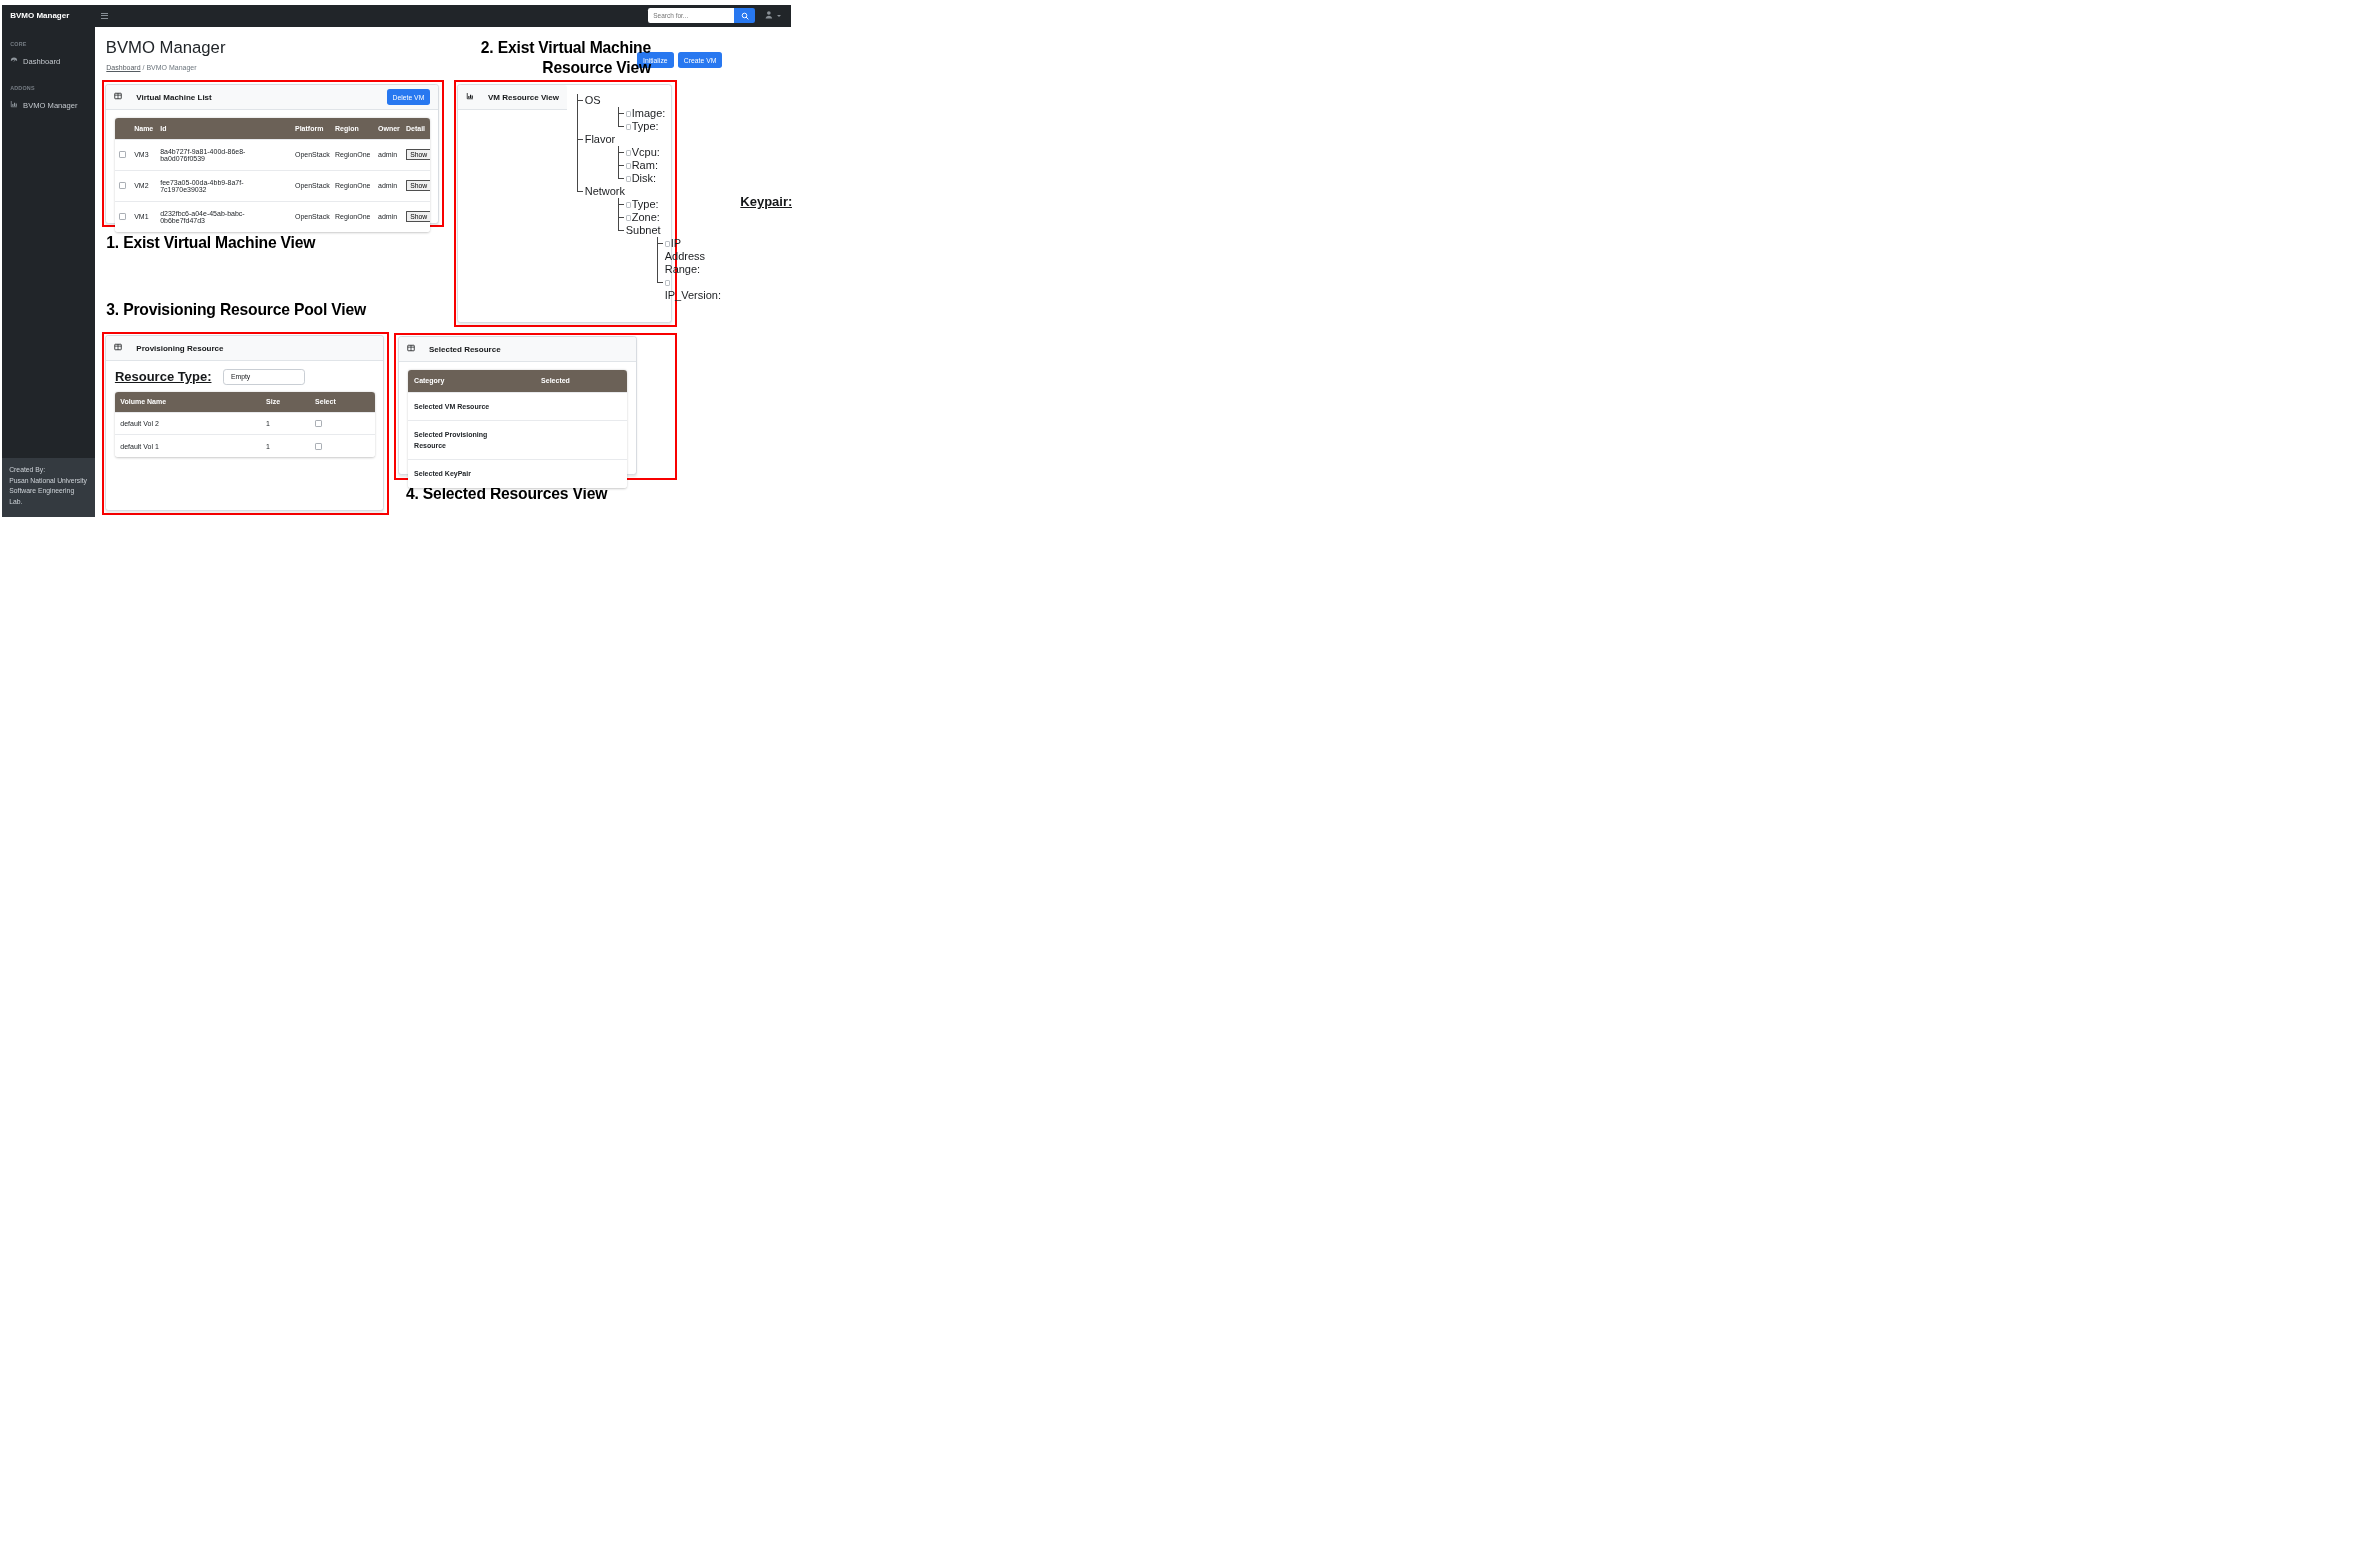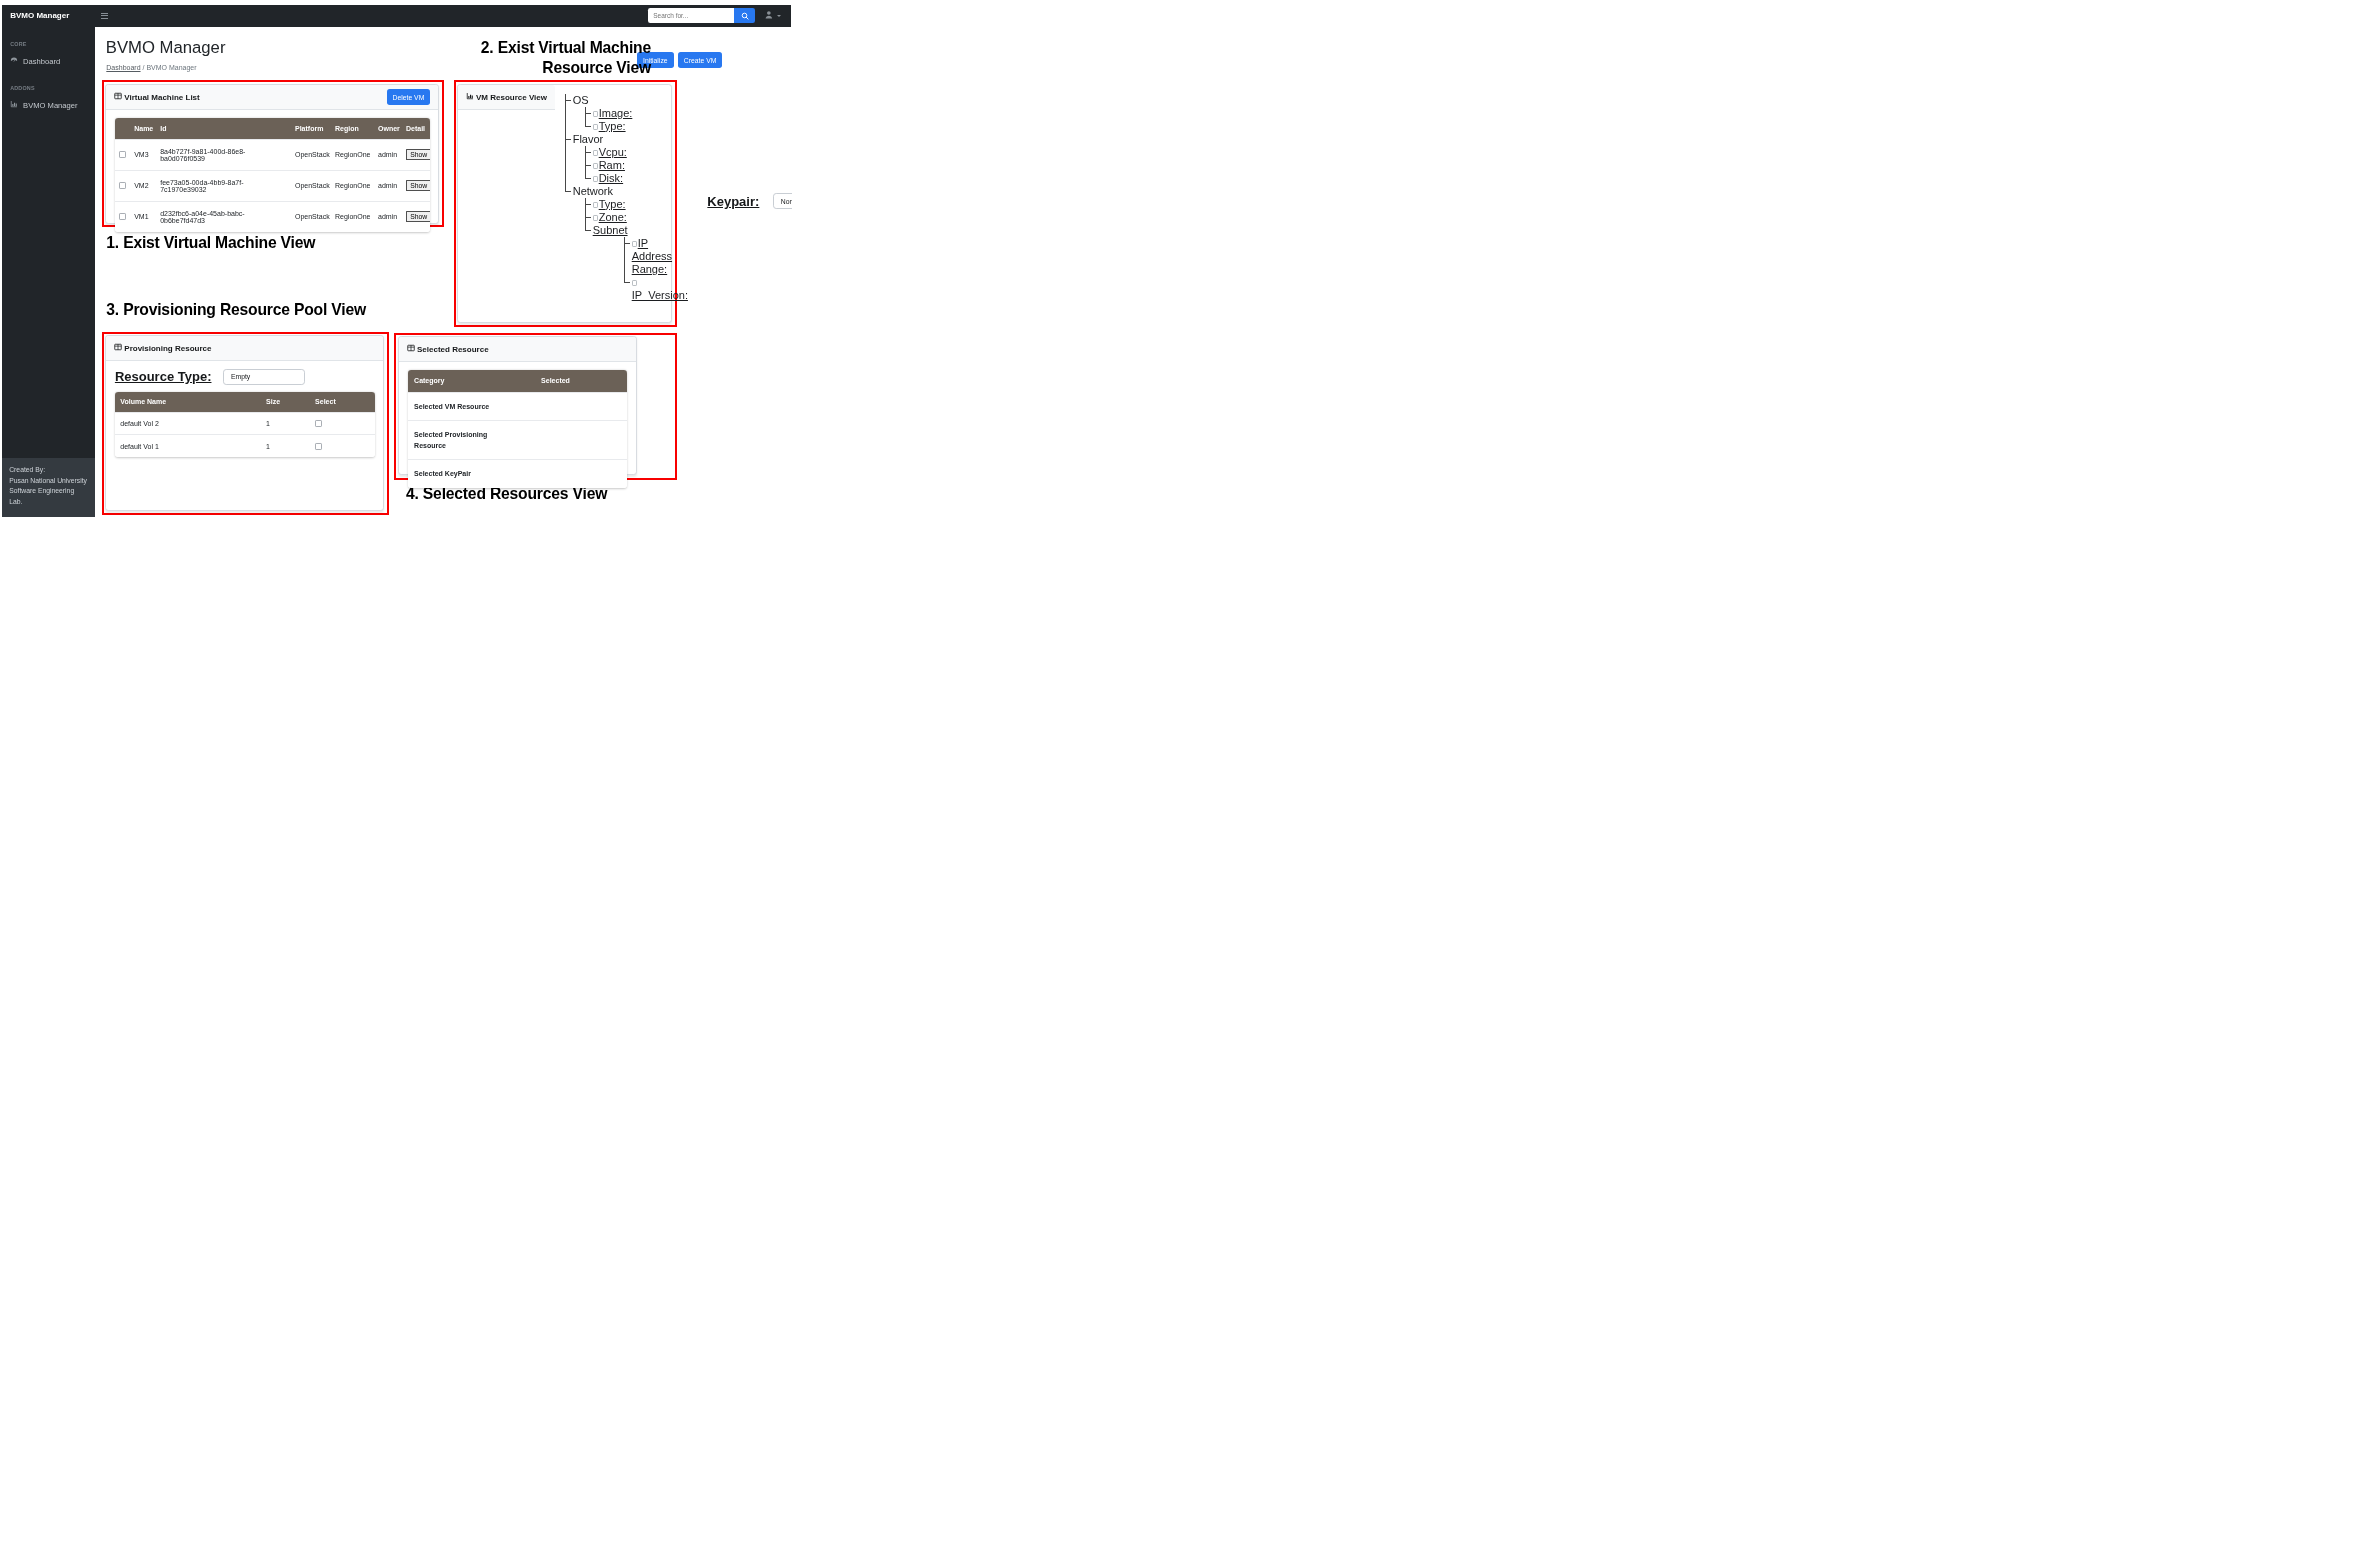--- a/index.html
+++ b/index.html
@@ -44,35 +44,35 @@
   #annot1 { left:11.3px; top:207px; }
   #annot3 { left:11.3px; top:274px; }
   #annot4 { left:311px; top:458px; }
 
   
   .card { position:absolute; background:#fff; border:0.5px solid #d8dce1; border-radius:3.2px; box-shadow:0 1.1px 2.2px rgba(0,0,0,.09); }
   #card1 { left:10.3px; top:57px; width:334px; height:140px; }
   #card2 { left:362px; top:57px; width:215px; height:239px; display:flex; flex-direction:row; }
   #card3 { left:10.3px; top:308px; width:279px; height:176px; }
   #card4 { left:303px; top:309px; width:239px; height:139px; }
-  .card-header { height:25px; background:#f8f9fa; border-bottom:0.5px solid #e0e4e8; border-radius:3.2px 3.2px 0 0; display:flex; align-items:center; gap:2px; padding:0 8px; font-size:8px; font-weight:700; color:#16181a; flex:none; }
+  .card-header { height:25px; background:#f8f9fa; border-bottom:0.5px solid #e0e4e8; border-radius:3.2px 3.2px 0 0; display:flex; align-items:center; gap:14px; padding:0 8px; font-size:8px; font-weight:700; color:#16181a; flex:none; }
   .card-body { padding:7.6px 8.6px; }
 
   .table-card { border-radius:3.2px; overflow:hidden; box-shadow:0 0.5px 2.2px rgba(0,0,0,.22); }
   table { width:100%; border-collapse:collapse; table-layout:fixed; }
   th { background:#6b6157; color:#fff; text-align:left; font-size:7px; font-weight:700; padding:7px 4.3px; overflow:hidden; }
   td { font-size:7px; color:#212529; padding:8px 4.3px; border-top:0.5px solid #e8eaed; background:#fff; overflow:hidden; }
   .cb { display:inline-block; width:6.5px; height:7px; border:0.8px solid #a9aeb4; border-radius:1.1px; background:#fff; vertical-align:middle; cursor:pointer; }
   .show-btn { font-family:inherit; font-size:6.8px; color:#000; background:#efefef; border:1.1px solid #4f4f4f; border-radius:0.5px; padding:1.1px 3.2px; cursor:pointer; }
 
   
   .tree-wrap { padding:8.6px 9.7px 0; flex:1; }
   .tree, .tree ul { list-style:none; }
   .tree { font-size:11px; color:#1c1e21; }
-  .tree > li > ul { margin-left:12px;text-decoration:underline; }
+  .tree > li > ul { margin-left:33px; }
   .tree > li > ul ul { margin-left:31px; }
   .tree li { position:relative; padding-left:8px; line-height:13px; }
   .tree li::before { content:""; position:absolute; left:0; top:0; height:100%; border-left:0.8px solid #474747; }
   .tree li::after { content:""; position:absolute; left:0; top:6.5px; width:6px; border-top:0.8px solid #474747; }
   .tree li:last-child::before { height:6.5px; }
   .tcb { display:inline-block; width:4.9px; height:6px; border:0.8px solid #b9bec3; border-radius:1.1px; margin-right:1.1px; vertical-align:-0.5px; background:#fff; cursor:pointer; }
   .keypair-row { display:flex; align-items:center; gap:14px; padding:5.4px 9.7px 9.7px; }
   .bold-label { font-size:13px; font-weight:700; color:#16181a; white-space:nowrap;text-decoration:underline; }
   .value-box { width:82px; height:16px; border:0.5px solid #c9ced4; border-radius:3.2px; padding:3.8px 6.5px; font-size:6.8px; color:#16181a; background:#fff; cursor:pointer; }
 

